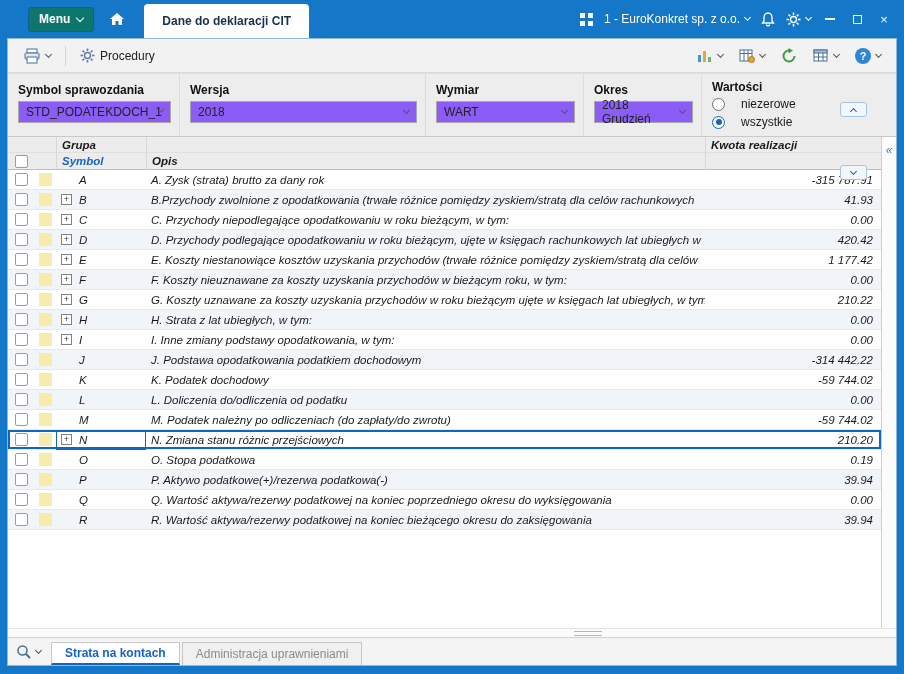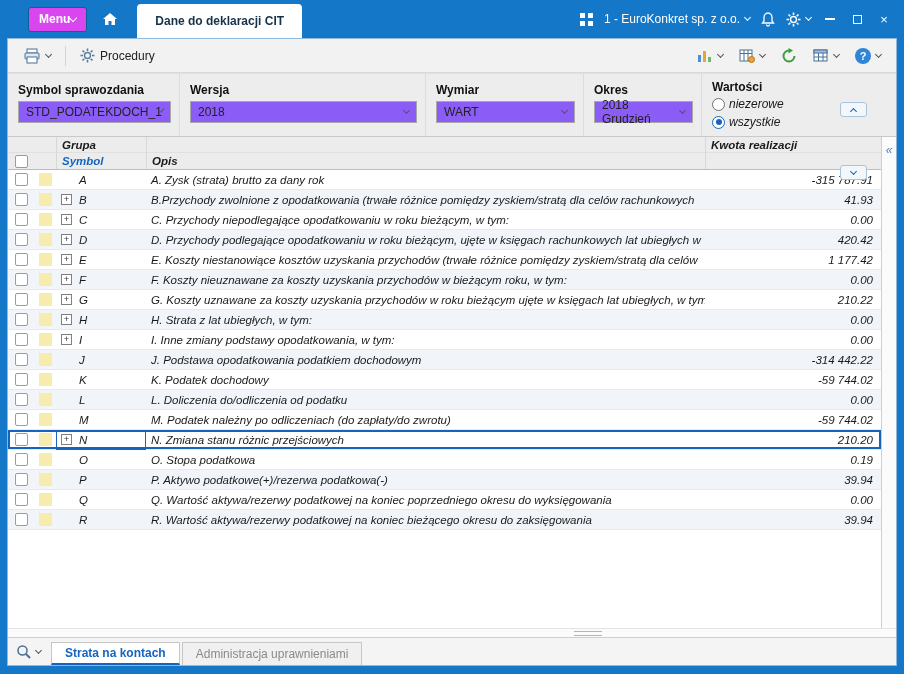--- a/index.html
+++ b/index.html
@@ -6,23 +6,23 @@
   html,body { width: 904px; height: 674px; }
   body {
     font-family: "Liberation Sans", sans-serif;
     background: #1577c8;
     position: relative;
     overflow: hidden;
     color: #1a1a1a;
   }
   
   .titlebar { height: 38px; display: flex; align-items: center; color: #fff; }
-  .menu-btn { margin-left: 28px; height: 25px; padding: 0 10px; background: #d946ef;
+  .menu-btn { margin-left: 28px; height: 25px; padding: 0 10px; background: #0f766e;
     border: 1px solid #0b6094; border-radius: 3px; color: #fff; font-weight: bold;
-    font-size: 12px; display: flex; align-items: center; cursor: pointer; }
+    font-size: 12px; display: flex; align-items: center; gap: 7px; cursor: pointer; }
   .home-btn { width: 30px; height: 25px; margin-left: 8px; background: transparent; border: none;
     display: flex; align-items: center; justify-content: center; cursor: pointer; }
   .tab-active { margin-left: 12px; align-self: flex-end; height: 34px; background: #fff;
     color: #16324a; font-weight: bold; font-size: 12px; display: flex; align-items: center;
     padding: 0 18px; border-radius: 4px 4px 0 0; }
   .titlebar-right { margin-left: auto; display: flex; align-items: center; gap: 11px;
     padding-right: 12px; font-size: 12px; }
   .tb-item { display: flex; align-items: center; gap: 5px; cursor: pointer; }
   .winbtn { width: 16px; height: 16px; display: flex; align-items: center; justify-content: center; cursor: pointer; }
   .min-line { width: 10px; height: 2px; background: #fff; display: inline-block; }
@@ -64,21 +64,21 @@
   .fcol { padding: 5px 8px 0 10px; border-right: 1px solid #dcdcdc; display: flex;
     flex-direction: column; }
   .flabel { font-size: 12px; font-weight: bold; color: #111; height: 22px; display: flex; align-items: center; }
   .combo { height: 22px; background: #8b5cf6; border: 1px solid #a8a8a8; display: flex;
     align-items: center; justify-content: space-between; padding: 0 7px; font-size: 12px;
     color: #222; cursor: pointer; }
   .combo .chv { color: #555; }
   .f1 { width: 172px; } .f2 { width: 246px; } .f3 { width: 158px; } .f4 { width: 118px; }
   .f5 { flex: 1; border-right: none; padding-top: 5px; }
   .f5 .flabel { height: 16px; }
-  .radio-row { display: flex; align-items: center; gap: 4px; font-size: 12px; height: 18px; cursor: pointer; font-style: italic; }
+  .radio-row { display: flex; align-items: center; gap: 16px; font-size: 12px; height: 18px; cursor: pointer; }
   .radio { width: 13px; height: 13px; border: 1px solid #707070; border-radius: 50%;
     background: #fff; position: relative; flex: none; }
   .radio.sel { border-color: #1565c0; }
   .radio.sel::after { content: ""; position: absolute; inset: 2.5px; background: #1565c0; border-radius: 50%; }
 
   
   .grid { flex: 1; display: flex; overflow: hidden; font-style: italic; }
   .grid-main { flex: 1; display: flex; flex-direction: column; overflow: hidden; }
   .rail { width: 15px; border-left: 1px solid #cfcfcf; background: #fbfbfb;
     display: flex; justify-content: center; align-items: flex-start; padding-top: 6px;

